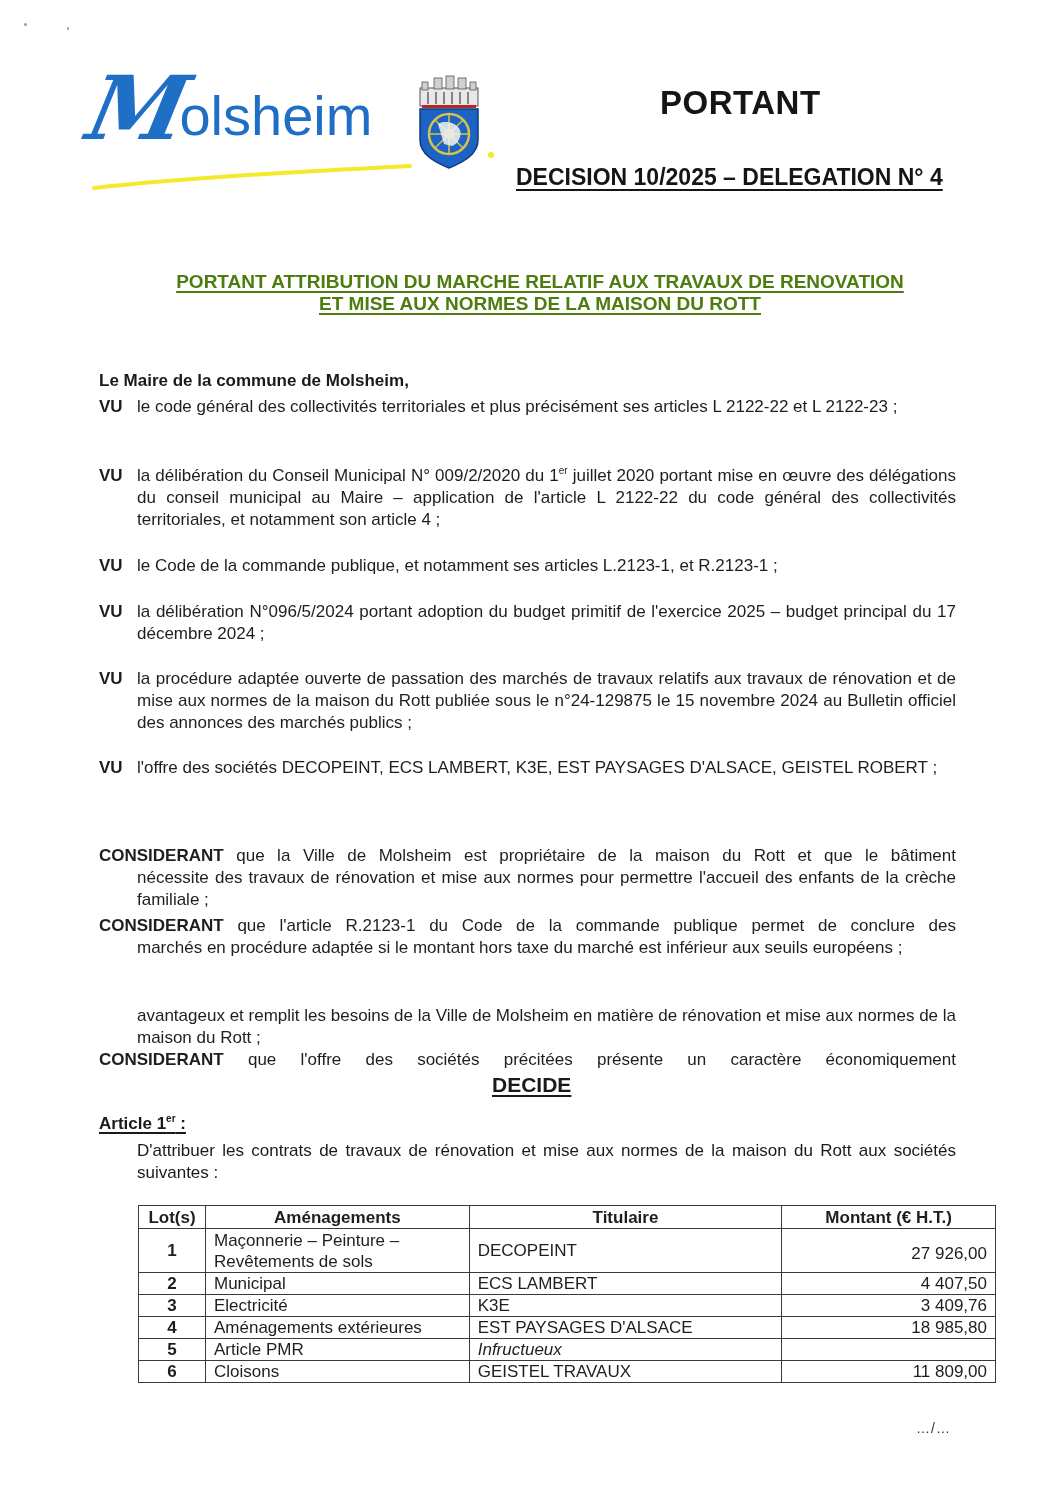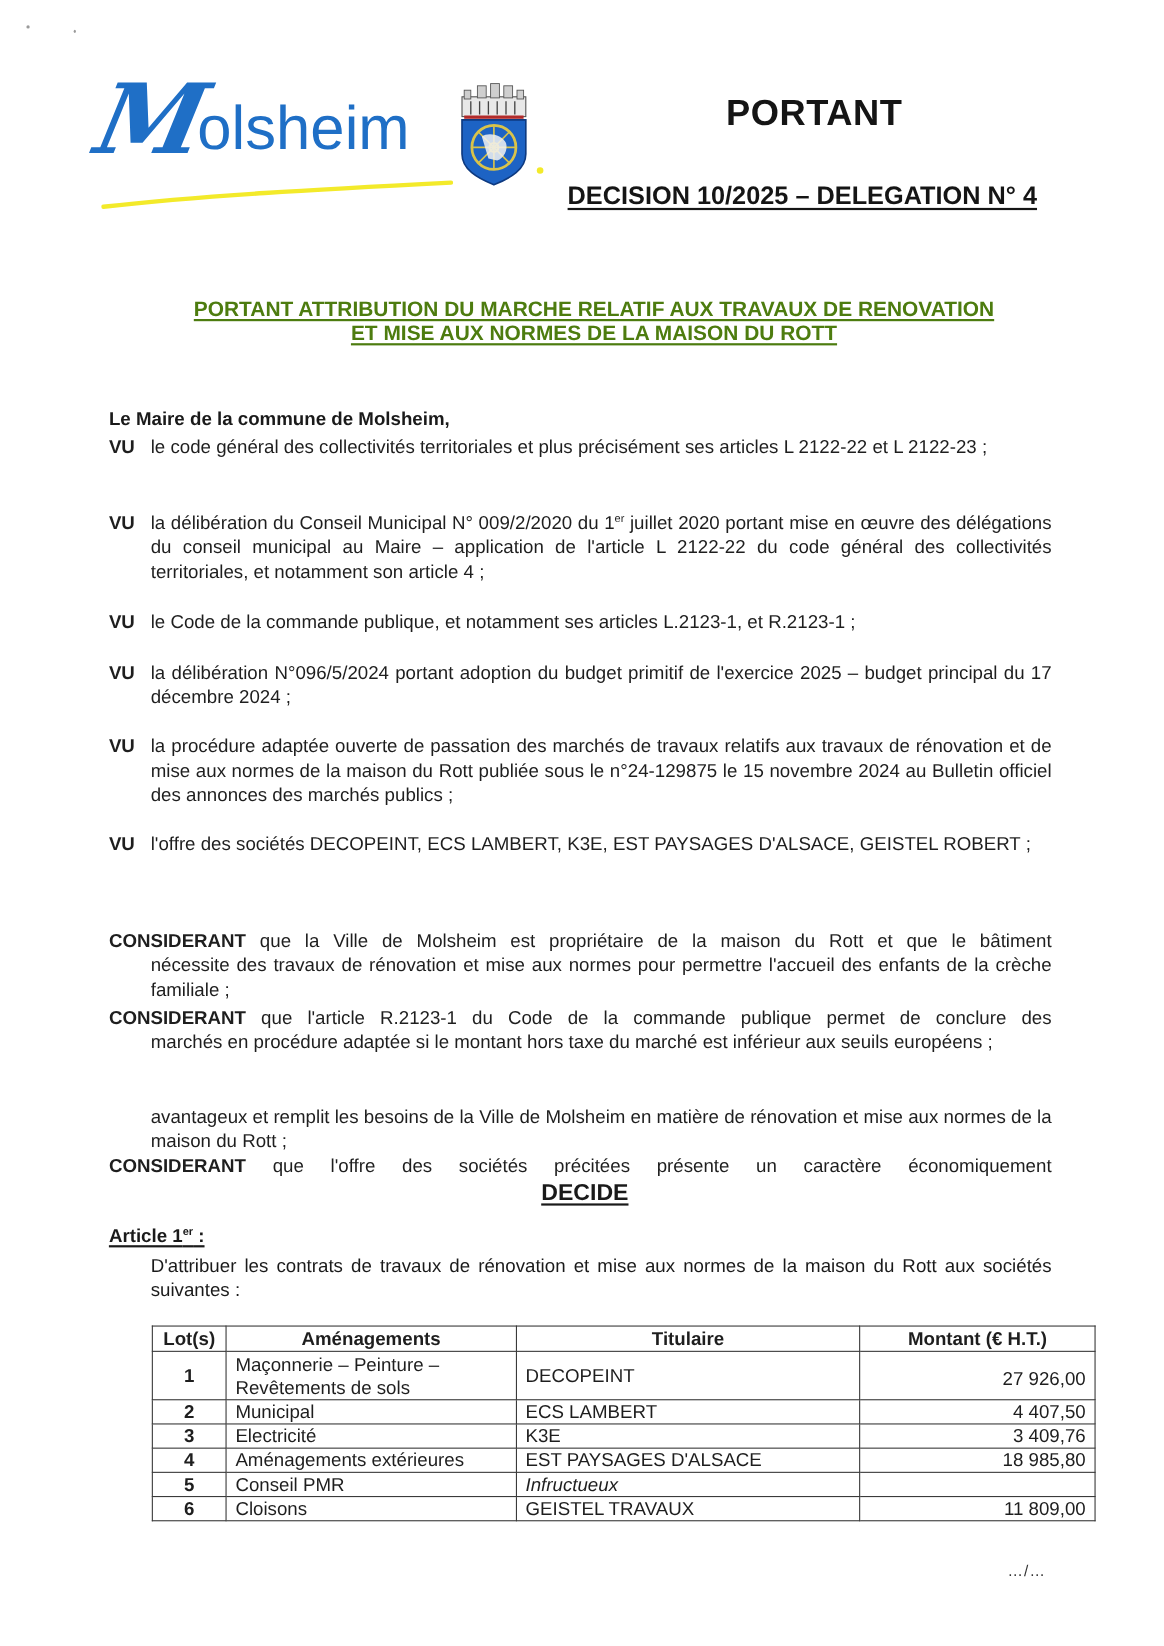--- a/index.html
+++ b/index.html
@@ -190,21 +190,21 @@
       <td class="amt">3 409,76</td>
     </tr>
     <tr>
       <td class="lot">4</td>
       <td>Aménagements extérieures</td>
       <td>EST PAYSAGES D'ALSACE</td>
       <td class="amt">18 985,80</td>
     </tr>
     <tr>
       <td class="lot">5</td>
-      <td>Conseil PMR</td>
+      <td>Article PMR</td>
       <td class="italic">Infructueux</td>
       <td class="amt"></td>
     </tr>
     <tr>
       <td class="lot">6</td>
       <td>Cloisons</td>
       <td>GEISTEL TRAVAUX</td>
       <td class="amt">11 809,00</td>
     </tr>
   </tbody>

